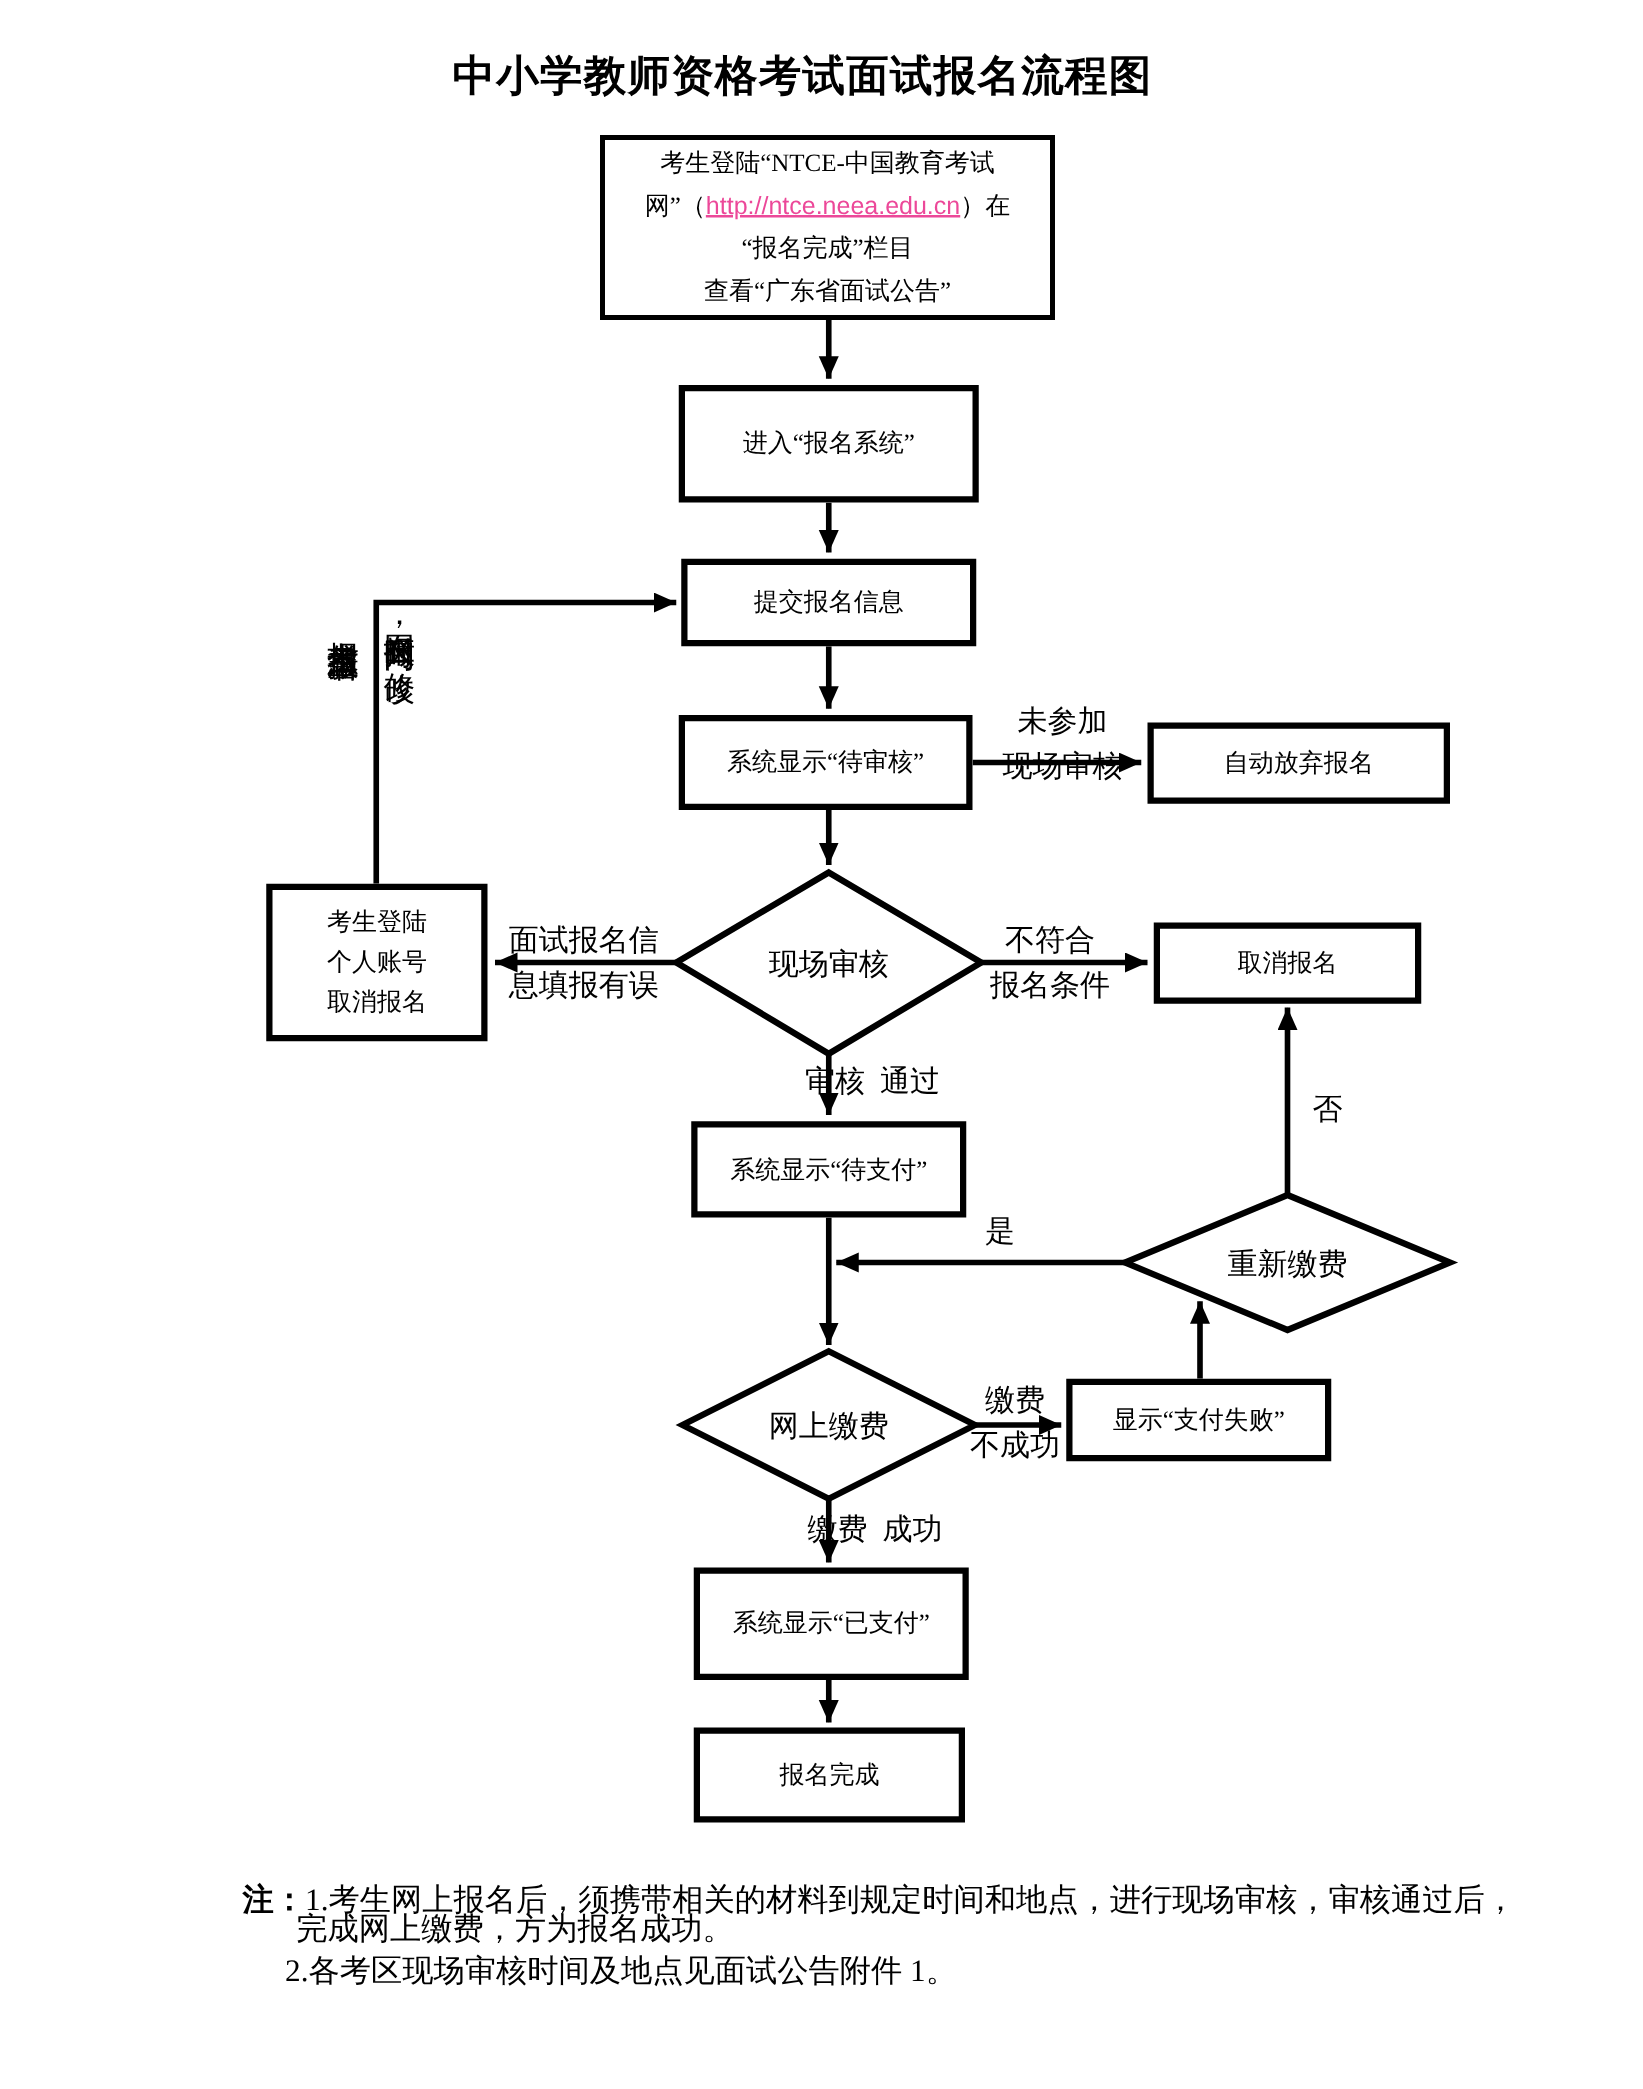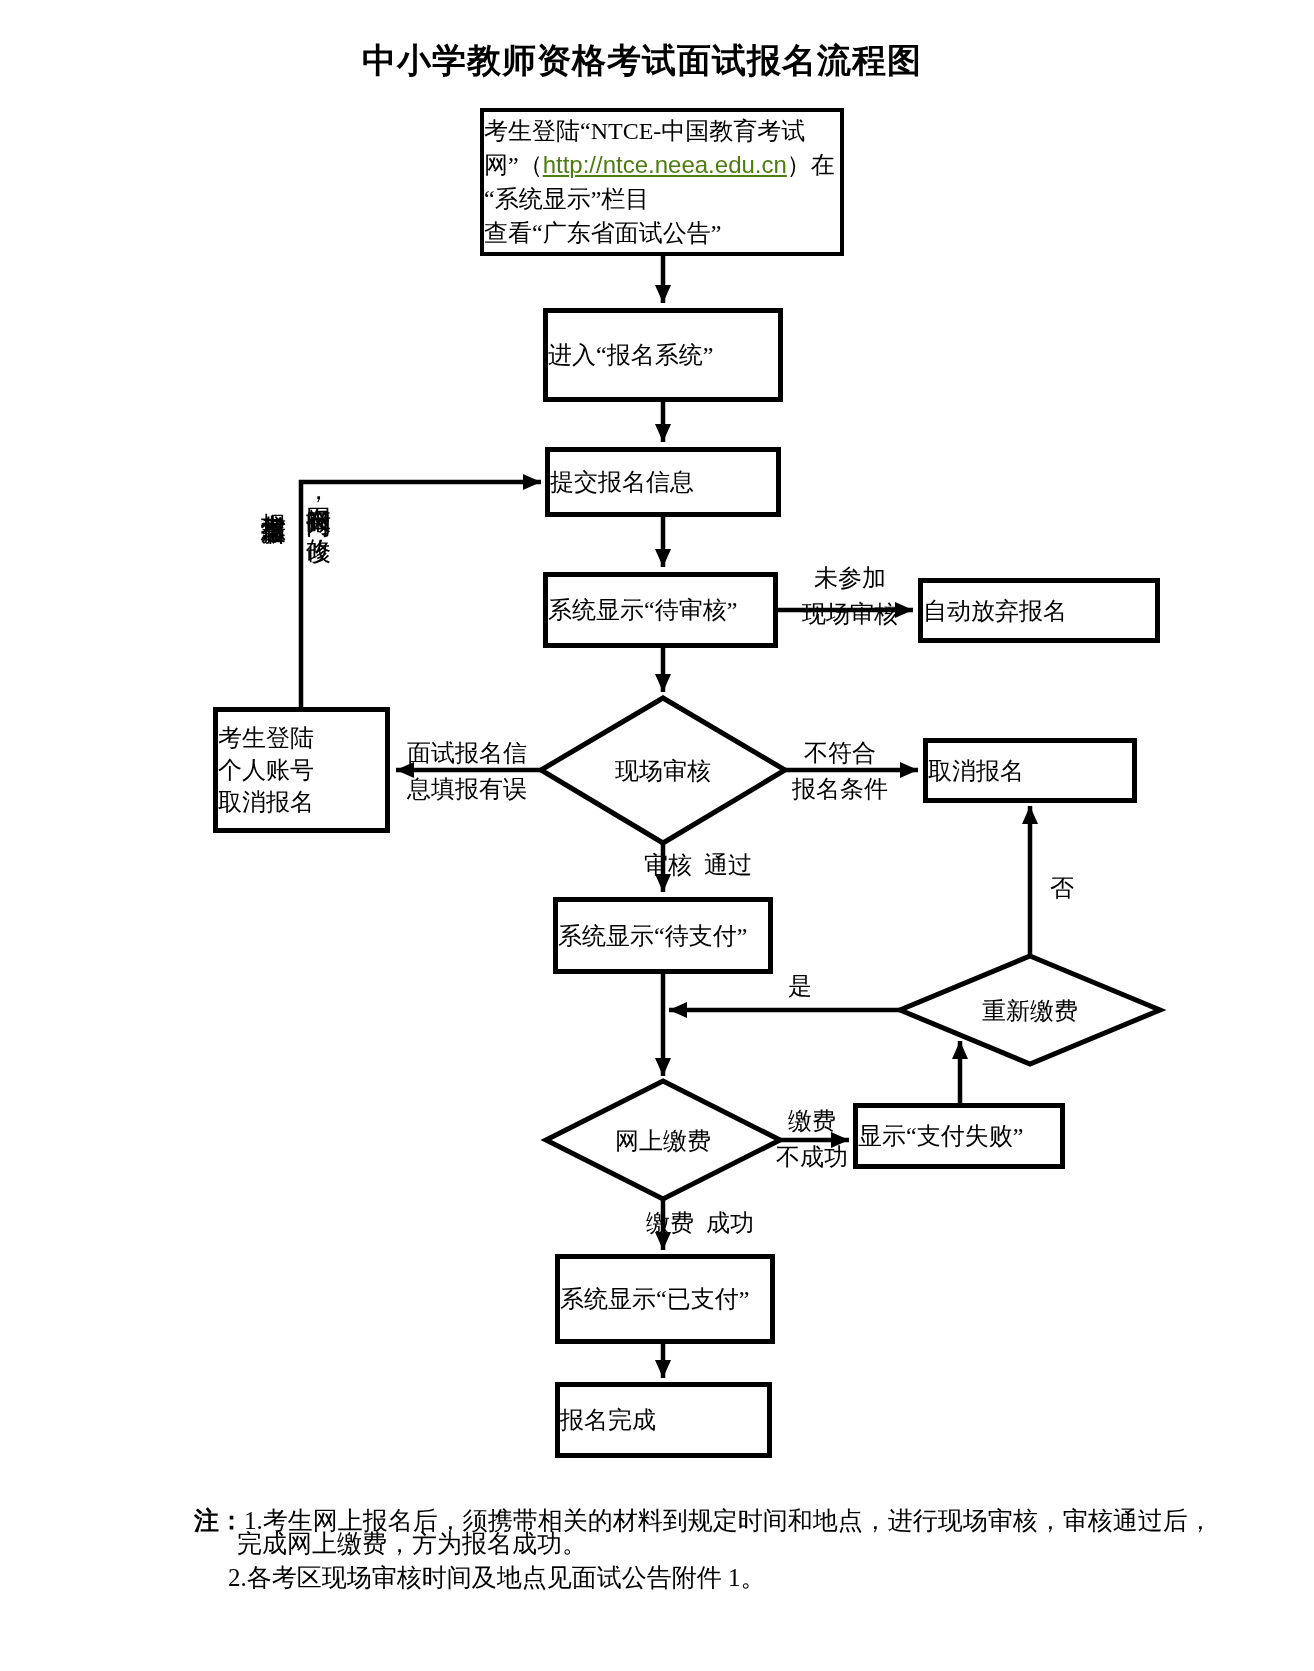--- a/index.html
+++ b/index.html
@@ -2,31 +2,31 @@
 <html><head>
 <meta charset="utf-8">
 <style>
   html,body{margin:0;padding:0;background:#ffffff;}
   .page{position:relative;width:1314px;height:1671px;background:#ffffff;overflow:hidden;
         font-family:"Liberation Serif","DejaVu Serif",serif;color:#000;}
   .layer{position:absolute;left:0;top:0;width:1314px;height:1671px;}
   .title{position:absolute;left:0;top:38px;width:1284px;text-align:center;
          font-size:34px;font-weight:700;letter-spacing:1px;}
   .box{position:absolute;box-sizing:border-box;border:5px solid #000;background:#fff;
-       display:flex;flex-direction:column;align-items:flex-start;justify-content:center;
-       text-align:center;font-size:24px;line-height:32px;}
+       display:flex;flex-direction:column;align-items:center;justify-content:center;
+       text-align:center;font-size:20px;line-height:32px;}
   .box.thin{border-width:4px;}
   .lbl{position:absolute;transform:translate(-50%,-50%);text-align:center;
        font-size:24px;line-height:36px;white-space:nowrap;background:transparent;}
   .pair{position:absolute;transform:translate(-50%,-50%);display:flex;gap:12px;
         font-size:24px;white-space:nowrap;margin-left:33px;}
   .dtext{position:absolute;transform:translate(-50%,-50%);font-size:24px;white-space:nowrap;}
   .vtext{position:absolute;writing-mode:vertical-rl;text-orientation:mixed;
          font-size:25px;letter-spacing:1px;line-height:26px;}
-  .link{color:#4d7c0f;text-decoration:underline;font-family:"Liberation Sans","DejaVu Sans",sans-serif;}
+  .link{color:#ec4899;text-decoration:underline;font-family:"Liberation Sans","DejaVu Sans",sans-serif;}
   .startbox{line-height:34px;}
   .note{position:absolute;font-size:25px;line-height:33px;white-space:nowrap;}
   .note b{font-weight:700;}
   svg line,svg polyline{stroke:#000;stroke-width:4.5;fill:none;}
   svg polygon.diamond{fill:#fff;stroke:#000;stroke-width:5;}
 </style>
 </head>
 <body>
 
 <div class="page">
@@ -58,21 +58,21 @@
     <polyline points="301,707 301,482 541,482" marker-end="url(#ah)"></polyline>
 
     <polygon class="diamond" points="663,698 785,770 663,843 541,770"></polygon>
     <polygon class="diamond" points="663,1081 780,1140 663,1199 546,1140"></polygon>
     <polygon class="diamond" points="1030,956 1160,1010 1030,1064 900,1010"></polygon>
   </svg>
 
   <div class="box thin startbox" style="left:480px;top:108px;width:364px;height:148px;">
     <div>考生登陆“NTCE-中国教育考试</div>
     <div><span>网”（</span><span class="link">http://ntce.neea.edu.cn</span><span>）在</span></div>
-    <div>“系统显示”栏目</div>
+    <div>“报名完成”栏目</div>
     <div>查看“广东省面试公告”</div>
   </div>
 
   <div class="box" style="left:543px;top:308px;width:240px;height:94px;">进入“报名系统”</div>
   <div class="box" style="left:545px;top:447px;width:236px;height:70px;">提交报名信息</div>
   <div class="box" style="left:543px;top:572px;width:235px;height:76px;font-family:Liberation Serif, serif;">系统显示“待审核”</div>
   <div class="box" style="left:918px;top:578px;width:242px;height:65px;">自动放弃报名</div>
 
   <div class="box" style="left:213px;top:707px;width:177px;height:126px;">
     <div>考生登陆</div>

